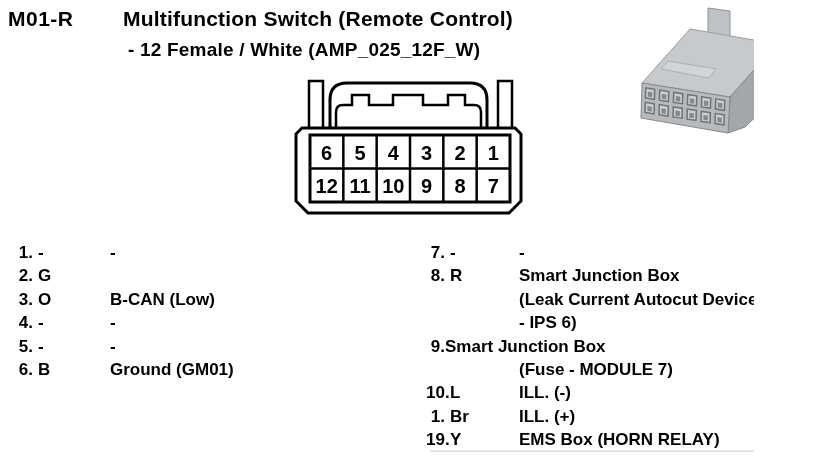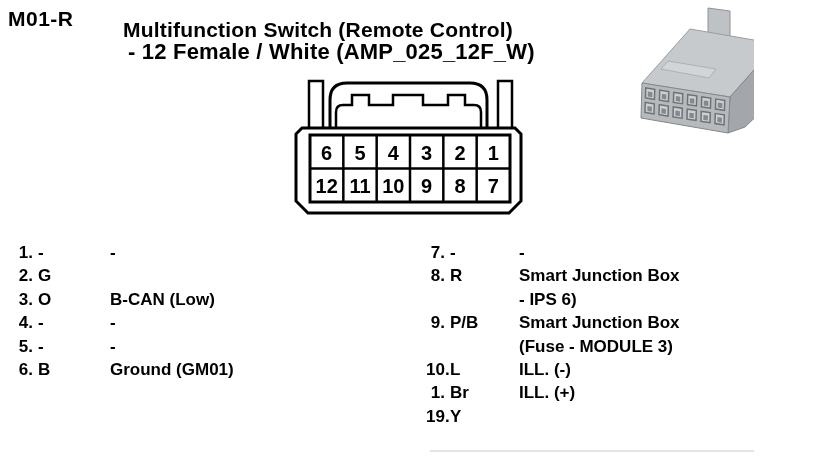--- a/index.html
+++ b/index.html
@@ -1,22 +1,22 @@
 <!DOCTYPE html>
 <html><head>
 <meta charset="utf-8">
 <style>
   html,body{margin:0;padding:0;background:#fff;}
   .page{
     position:relative;width:754px;height:463px;background:#ffffff;overflow:hidden;
     font-family:"Liberation Sans",sans-serif;font-weight:bold;color:#000;
   }
   .code{position:absolute;left:8px;top:7px;font-size:21px;letter-spacing:.5px;}
-  .title{position:absolute;left:123px;top:18px;font-size:21px;letter-spacing:.2px;}
-  .subtitle{position:absolute;left:128px;top:39px;font-size:22px;letter-spacing:.2px;text-align:right;}
+  .title{position:absolute;left:123px;top:7px;font-size:21px;letter-spacing:.2px;}
+  .subtitle{position:absolute;left:128px;top:39px;font-size:19px;letter-spacing:.2px;text-align:right;}
   .diagram{position:absolute;left:288px;top:72px;}
   .photo{position:absolute;left:640px;top:5px;}
   .pinlist{position:absolute;font-size:17px;line-height:23.4px;}
   .prow{display:flex;white-space:pre;}
   .pnum{display:inline-block;text-align:right;flex:0 0 auto;}
   .pcode{display:inline-block;margin-left:5px;flex:0 0 auto;}
   .pdesc{display:inline-block;flex:1 1 auto;}
   .list-left{left:18px;top:241px;width:290px;}
   .list-left .pnum{width:15px;}
   .list-left .pcode{width:72px;}
@@ -115,22 +115,23 @@
       <div class="prow"><span class="pnum">1.</span><span class="pcode">-</span><span class="pdesc">-</span></div>
       <div class="prow"><span class="pnum">2.</span><span class="pcode">G</span></div>
       <div class="prow"><span class="pnum">3.</span><span class="pcode">O</span><span class="pdesc">B-CAN (Low)</span></div>
       <div class="prow"><span class="pnum">4.</span><span class="pcode">-</span><span class="pdesc">-</span></div>
       <div class="prow"><span class="pnum">5.</span><span class="pcode">-</span><span class="pdesc">-</span></div>
       <div class="prow"><span class="pnum">6.</span><span class="pcode">B</span><span class="pdesc">Ground (GM01)</span></div>
     </div>
   <div class="pinlist list-right" id="list-right">
       <div class="prow"><span class="pnum">7.</span><span class="pcode">-</span><span class="pdesc">-</span></div>
       <div class="prow"><span class="pnum">8.</span><span class="pcode">R</span><span class="pdesc">Smart Junction Box</span></div>
+      <div class="prow"><span class="pnum"></span><span class="pcode"></span><span class="pdesc">(Leak Current Autocut Device</span></div>
       <div class="prow"><span class="pnum"></span><span class="pcode"></span><span class="pdesc">- IPS 6)</span></div>
-      <div class="prow"><span class="pnum">9.</span><span class="pcode">P/B</span><span class="pdesc">Smart Junction Box</span></div>
-      <div class="prow"><span class="pnum"></span><span class="pcode"></span><span class="pdesc">(Fuse - MODULE 3)</span></div>
+      <div class="prow"><span class="pnum">9.</span><span class="pdesc">Smart Junction Box</span></div>
+      <div class="prow"><span class="pnum"></span><span class="pcode"></span><span class="pdesc">(Fuse - MODULE 7)</span></div>
       <div class="prow"><span class="pnum">10.</span><span class="pcode">L</span><span class="pdesc">ILL. (-)</span></div>
       <div class="prow"><span class="pnum">1.</span><span class="pcode">Br</span><span class="pdesc">ILL. (+)</span></div>
-      <div class="prow"><span class="pnum">19.</span><span class="pcode">Y</span></div>
+      <div class="prow"><span class="pnum">19.</span><span class="pcode">Y</span><span class="pdesc">EMS Box (HORN RELAY)</span></div>
     </div>
 
   <div class="faint-line"></div>
 </div>
 
 </body></html>

